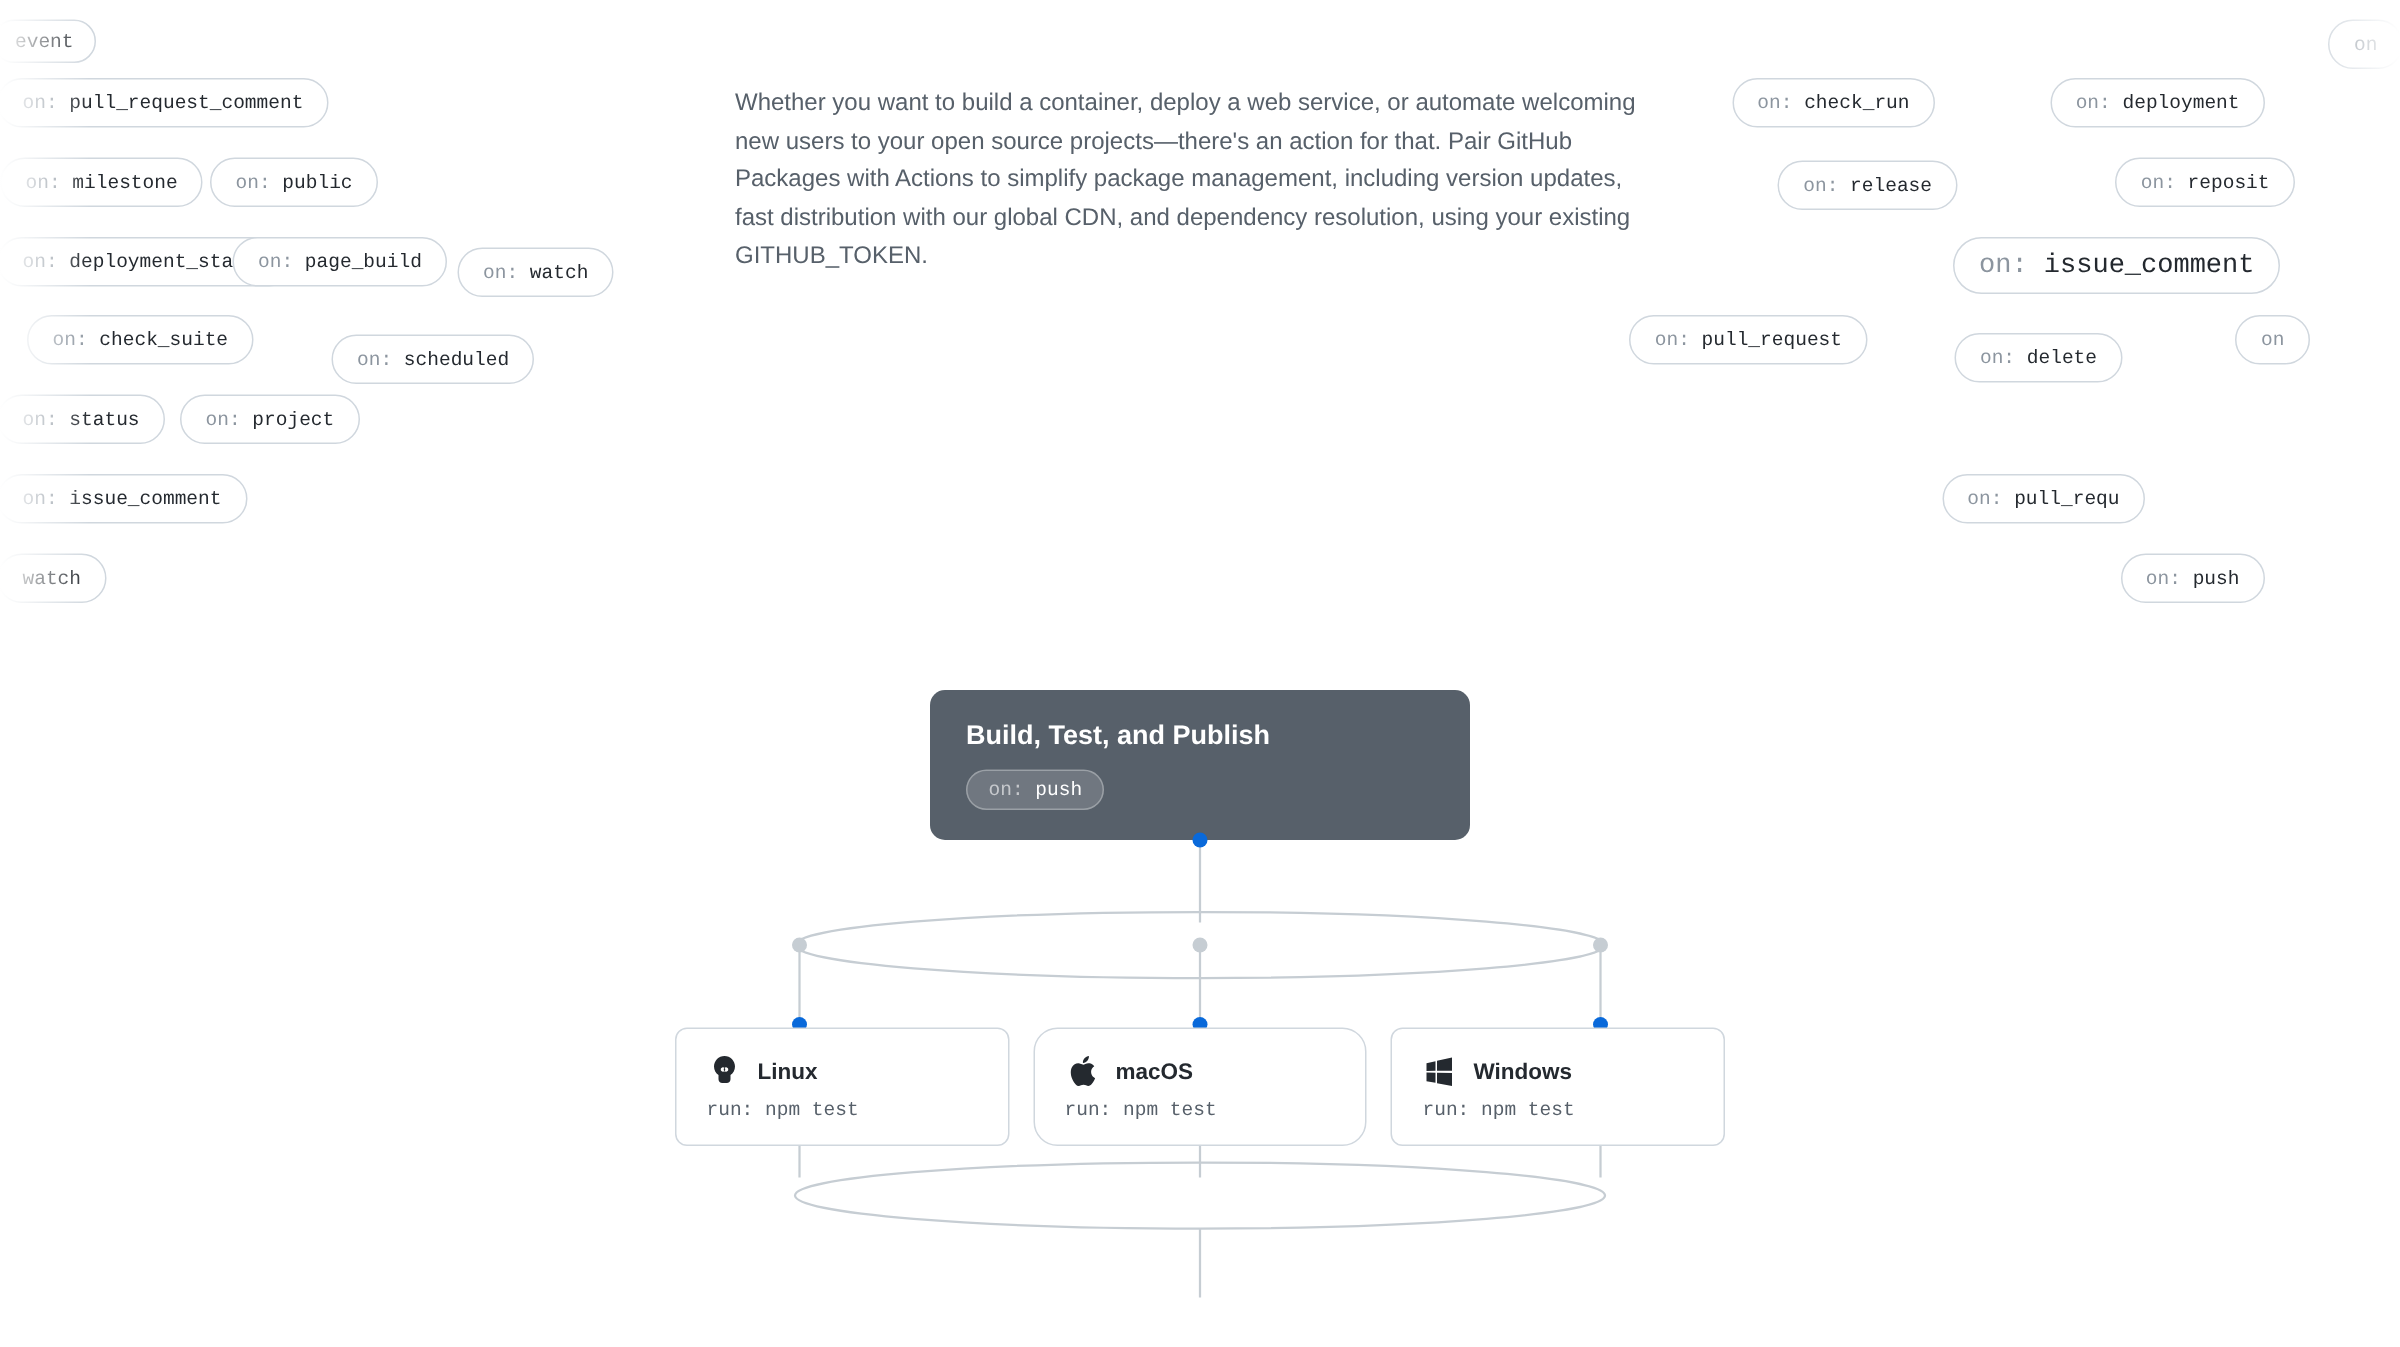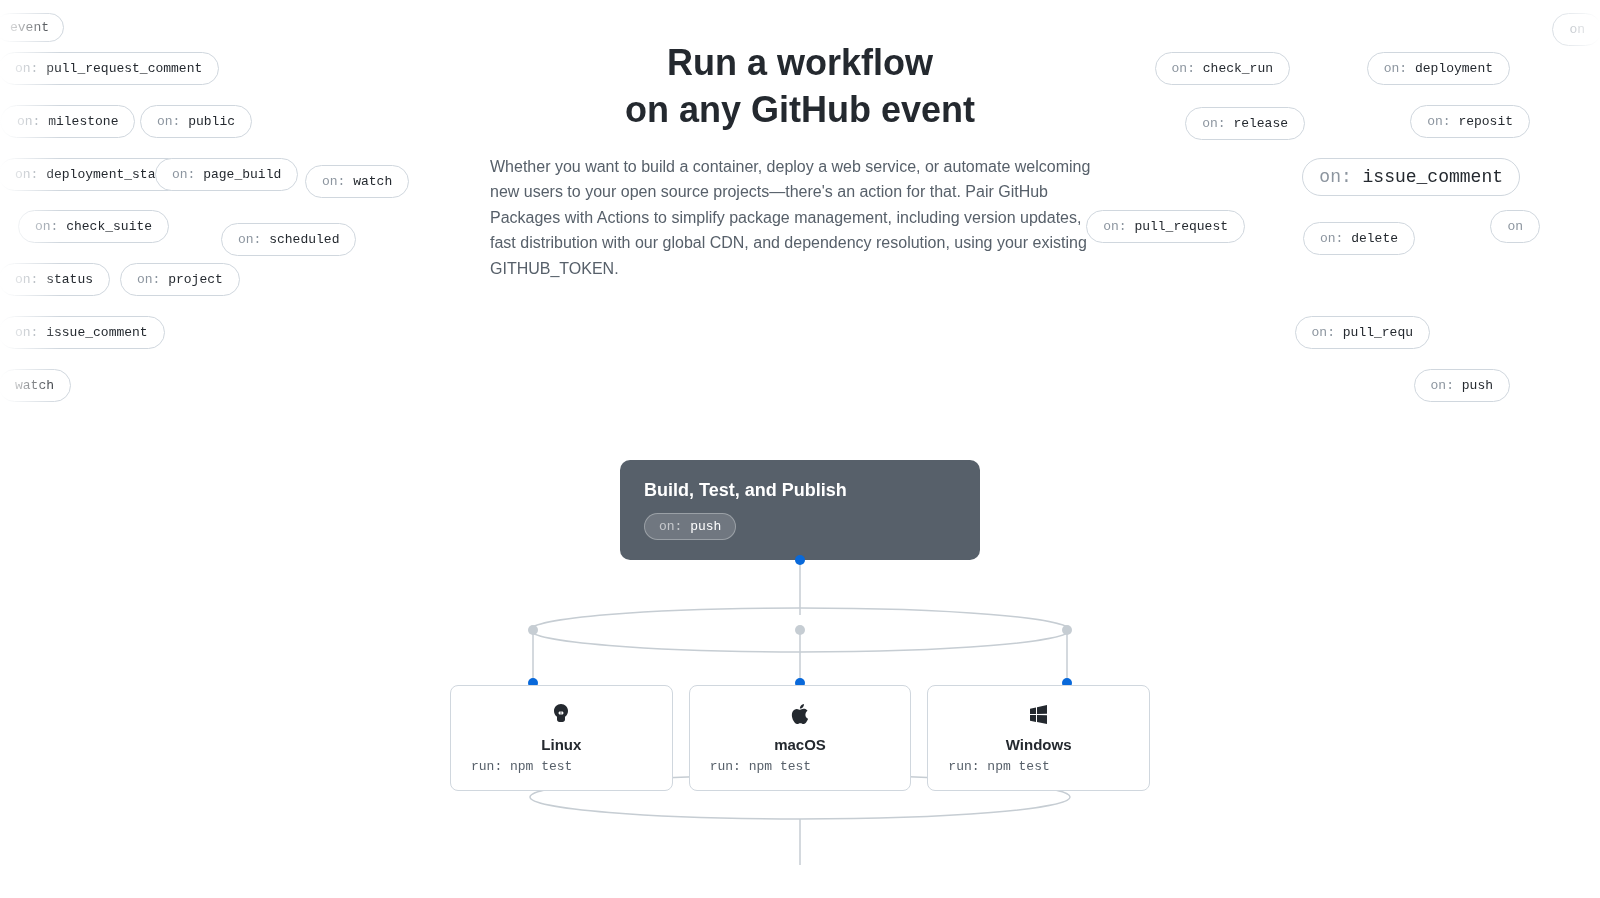--- a/index.html
+++ b/index.html
@@ -100,21 +100,20 @@
       padding: 16px 20px;
       flex: 1;
       position: relative;
     }
 
     .job-card-header {
       display: flex;
       align-items: center;
       gap: 10px;
       margin-bottom: 6px;
-      flex-direction: column;
     }
 
     .job-icon {
       width: 24px;
       height: 24px;
       flex-shrink: 0;
     }
 
     .job-name {
       font-size: 15px;
@@ -184,23 +183,20 @@
   <div class="tag" style="top:107px; right:295px; font-size:13px;"><span class="on-prefix">on: </span>release</div>
   <div class="tag" style="top:105px; right:70px; font-size:13px;"><span class="on-prefix">on: </span>reposit</div>
   <div class="tag" style="top:158px; right:80px; font-size:18px;"><span class="on-prefix">on: </span>issue_comment</div>
   <div class="tag" style="top:210px; right:355px; font-size:13px;"><span class="on-prefix">on: </span>pull_request</div>
   <div class="tag" style="top:222px; right:185px; font-size:13px;text-align:center;"><span class="on-prefix">on: </span>delete</div>
   <div class="tag" style="top:210px; right:60px; font-size:13px;"><span class="on-prefix">on</span></div>
   <div class="tag" style="top:316px; right:170px; font-size:13px;"><span class="on-prefix">on: </span>pull_requ</div>
   <div class="tag" style="top:369px; right:90px; font-size:13px;"><span class="on-prefix">on: </span>push</div>
 
   <div class="center-content">
-    <h1 class="main-title">
-      <span>Run a workflow<br>on any GitHub event</span>
-    </h1>
     <p class="main-description" style="margin-top:16px;">Whether you want to build a container, deploy a web service, or automate welcoming new users to your open source projects—there's an action for that. Pair GitHub Packages with Actions to simplify package management, including version updates, fast distribution with our global CDN, and dependency resolution, using your existing GITHUB_TOKEN.</p>
   </div>
 
   <div style="position:absolute; left:50%; transform:translateX(-50%); top:460px; width:700px;">
 
     <div style="display:flex; justify-content:center; position:relative; z-index:2;">
       <div class="workflow-card">
         <div class="workflow-card-title">Build, Test, and Publish</div>
         <div class="workflow-tag">
           <span class="on-prefix">on: </span>push
@@ -247,21 +243,21 @@
         <div class="job-card-header">
 
           <svg class="job-icon" viewBox="0 0 24 24" fill="#24292f">
             <path d="M12 2C8.13 2 5 5.13 5 9c0 2.38 1.19 4.47 3 5.74V17c0 .55.45 1 1 1h6c.55 0 1-.45 1-1v-2.26C17.81 13.47 19 11.38 19 9c0-3.87-3.13-7-7-7zm-1 10.5c-.83 0-1.5-.67-1.5-1.5S10.17 9.5 11 9.5s1.5.67 1.5 1.5-.67 1.5-1.5 1.5zm2 0c-.83 0-1.5-.67-1.5-1.5S12.17 9.5 13 9.5s1.5.67 1.5 1.5-.67 1.5-1.5 1.5zM8 17.5C8 18.88 9.12 20 10.5 20h3c1.38 0 2.5-1.12 2.5-2.5V17H8v.5z"></path>
           </svg>
           <span class="job-name">Linux</span>
         </div>
         <div class="job-run">run: npm test</div>
       </div>
 
-      <div class="job-card" style="flex:1;">
+      <div class="job-card" style="flex:1;border-radius:16px;">
         <div class="job-card-header">
 
           <svg class="job-icon" viewBox="0 0 24 24" fill="#24292f">
             <path d="M18.71 19.5c-.83 1.24-1.71 2.45-3.05 2.47-1.34.03-1.77-.79-3.29-.79-1.53 0-2 .77-3.27.82-1.31.05-2.3-1.32-3.14-2.53C4.25 17 2.94 12.45 4.7 9.39c.87-1.52 2.43-2.48 4.12-2.51 1.28-.02 2.5.87 3.29.87.78 0 2.26-1.07 3.8-.91.65.03 2.47.26 3.64 1.98-.09.06-2.17 1.28-2.15 3.81.03 3.02 2.65 4.03 2.68 4.04-.03.07-.42 1.44-1.38 2.83M13 3.5c.73-.83 1.94-1.46 2.94-1.5.13 1.17-.34 2.35-1.04 3.19-.69.85-1.83 1.51-2.95 1.42-.15-1.15.41-2.35 1.05-3.11z"></path>
           </svg>
           <span class="job-name">macOS</span>
         </div>
         <div class="job-run">run: npm test</div>
       </div>
 

